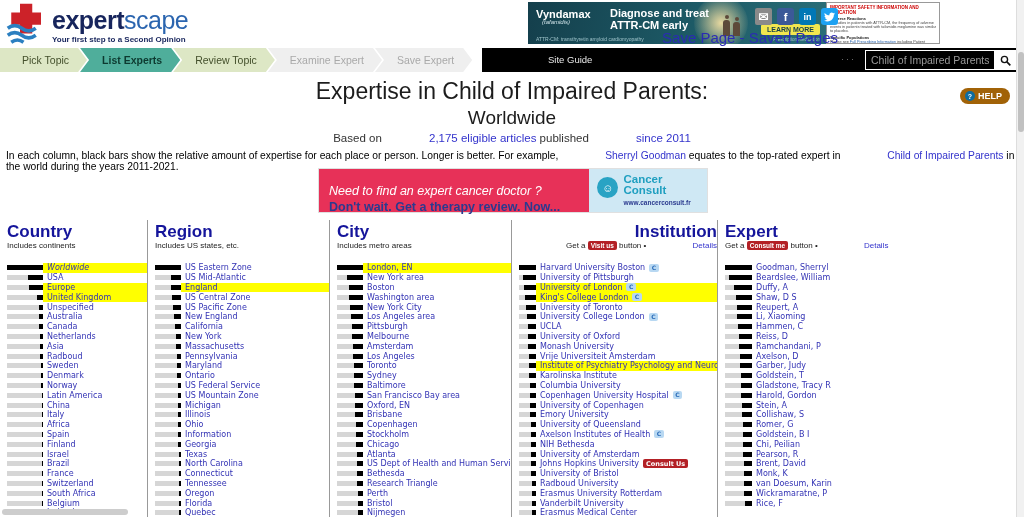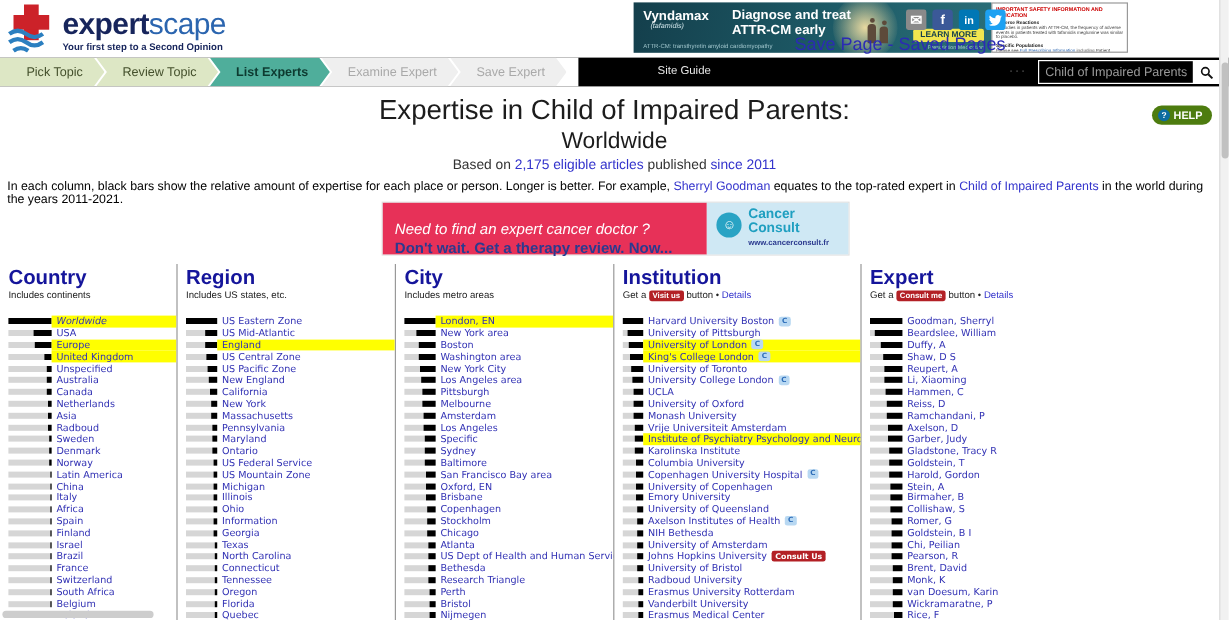--- a/index.html
+++ b/index.html
@@ -63,22 +63,22 @@
   .search { position:absolute; right:8px; top:2px; display:flex; height:20px; }
   .search input { width:130px; height:20px; background:#000; border:1px solid #fff; color:#9a9a9a;
     font-size:10.5px; padding:0 5px; outline:none; }
   .search .sbtn { width:21px; height:20px; background:#fff; border:1px solid #fff; display:flex; align-items:center; justify-content:center; }
 
   
   .titleblock { position:absolute; top:78px; left:0; width:1024px; text-align:center; }
   .h1 { font-size:23px; color:#1c1c1c; }
   .h2 { font-size:19px; color:#1c1c1c; margin-top:2px; }
   .based { font-size:11.5px; color:#333; margin-top:3px; }
-  .lnk { color:#3333cc; }
-  .helpbtn { position:absolute; right:14px; top:10px; background:#4d7c0f; border-radius:9px;
+  .lnk { color:#3333cc;margin-left:44px; }
+  .helpbtn { position:absolute; right:14px; top:10px; background:#a16207; border-radius:9px;
     color:#fff; font-size:9px; font-weight:bold; padding:3px 8px 3px 5px; display:flex; align-items:center; gap:3px; }
   .helpq { width:10px; height:10px; border-radius:50%; background:#0d6ca0; color:#fff; font-size:7px;
     display:inline-flex; align-items:center; justify-content:center; }
 
   
   .intro { position:absolute; top:150px; left:6px; width:1012px; font-size:10.3px; color:#000; }
 
   
   .cad { position:absolute; top:168px; left:318px; width:390px; height:45px; display:flex; border:1px solid #e0e0e0; }
   .cad-pink { width:272px; background:#e73158; padding:15px 10px; }
@@ -87,21 +87,21 @@
   .cad-blue { width:118px; background:#cfe8f4; position:relative; padding:5px 6px 0 34px; }
   .cc-logo { position:absolute; left:8px; top:8px; width:21px; height:21px; border-radius:50%; background:#29a3c4;
     color:#fff; font-size:11px; display:flex; align-items:center; justify-content:center; }
   .cc-name { color:#1f9fc0; font-weight:bold; font-size:11.5px; line-height:11px; }
   .cc-url { color:#2b3a8f; font-weight:bold; font-size:6.5px; margin-top:3px; }
 
   
   .cols { position:absolute; top:220px; left:0; width:1016px; height:297px; display:flex; }
   .col { height:297px; border-right:1px solid #999; padding:2px 0 0 7px; overflow:hidden; }
   .col:first-child { border-left:none; }
-  .c0 { width:148px; } .c1 { width:182px; } .c2 { width:182px; } .c3 { width:206px; } .c4 { width:298px; border-right:none; }
+  .c0 { width:148px; } .c1 { width:182px; } .c2 { width:182px; } .c3 { width:206px;text-align:right; } .c4 { width:298px; border-right:none; }
   .colh { font-size:17px; font-weight:bold; color:#15159b; line-height:19px; }
   .colsub { font-size:8px; color:#222; height:10px; line-height:10px; }
   .badge-red { background:#b32025; color:#fff; font-weight:bold; font-size:6.5px; padding:1px 3px; border-radius:2px; }
   .list { margin-top:12px; }
   .row { height:9.8px; display:flex; align-items:center; font-family:"DejaVu Sans",sans-serif; }
   .bar { height:5px; background:#d6d6d6; display:flex; justify-content:flex-end; flex-shrink:0; }
   .c0 .bar { width:36px; } .c1 .bar { width:26px; } .c2 .bar { width:26px; } .c3 .bar { width:17px; } .c4 .bar { width:27px; }
   .fill { height:5px; background:#000; }
   .label-wrap { flex:1; padding-left:4px; white-space:nowrap; display:flex; align-items:center; height:9.8px; }
   .label-wrap.hl { background:#ffff00; }
@@ -172,22 +172,22 @@
             </svg>
         </div>
       </div>
       <div class="savelinks"><a>Save Page</a><span> - </span><a>Saved Pages</a></div>
     </div>
   </div>
 
   <div class="nav">
     <div class="tabs">
       <div class="tab past">Pick Topic</div>
+      <div class="tab active">List Experts</div>
       <div class="tab past">Review Topic</div>
-      <div class="tab active">List Experts</div>
       <div class="tab future">Examine Expert</div>
       <div class="tab future">Save Expert</div>
     </div>
     <div class="siteguide">Site Guide</div>
     <div class="navdots">···</div>
     <div class="search">
       <input type="text" value="Child of Impaired Parents" style="">
       <div class="sbtn">
         <svg width="11" height="11" viewBox="0 0 16 16">
           <circle cx="6.5" cy="6.5" r="4.5" fill="none" stroke="#111" stroke-width="2"></circle>
@@ -735,21 +735,21 @@
             </span>
             <span class="label-wrap">
               <a class="item-link">Los Angeles</a>
             </span>
           </div>
           <div class="row">
             <span class="bar">
               <span class="fill" style="width: 36%;"></span>
             </span>
             <span class="label-wrap">
-              <a class="item-link">Specific</a>
+              <a class="item-link">Toronto</a>
             </span>
           </div>
           <div class="row">
             <span class="bar">
               <span class="fill" style="width: 34%;"></span>
             </span>
             <span class="label-wrap">
               <a class="item-link">Sydney</a>
             </span>
           </div>
@@ -1175,56 +1175,48 @@
           <div class="row">
             <span class="bar">
               <span class="fill" style="width: 43%;"></span>
             </span>
             <span class="label-wrap">
               <a class="item-link">Garber, Judy</a>
             </span>
           </div>
           <div class="row">
             <span class="bar">
+              <span class="fill" style="width: 41%;"></span>
+            </span>
+            <span class="label-wrap">
+              <a class="item-link">Goldstein, T</a>
+            </span>
+          </div>
+          <div class="row">
+            <span class="bar">
               <span class="fill" style="width: 40%;"></span>
             </span>
             <span class="label-wrap">
               <a class="item-link">Gladstone, Tracy R</a>
             </span>
           </div>
           <div class="row">
             <span class="bar">
-              <span class="fill" style="width: 41%;"></span>
-            </span>
-            <span class="label-wrap">
-              <a class="item-link">Goldstein, T</a>
-            </span>
-          </div>
-          <div class="row">
-            <span class="bar">
               <span class="fill" style="width: 39%;"></span>
             </span>
             <span class="label-wrap">
               <a class="item-link">Harold, Gordon</a>
             </span>
           </div>
           <div class="row">
             <span class="bar">
               <span class="fill" style="width: 38%;"></span>
             </span>
             <span class="label-wrap">
               <a class="item-link">Stein, A</a>
-            </span>
-          </div>
-          <div class="row">
-            <span class="bar">
-              <span class="fill" style="width: 37%;"></span>
-            </span>
-            <span class="label-wrap">
-              <a class="item-link">Birmaher, B</a>
             </span>
           </div>
           <div class="row">
             <span class="bar">
               <span class="fill" style="width: 36%;"></span>
             </span>
             <span class="label-wrap">
               <a class="item-link">Collishaw, S</a>
             </span>
           </div>

